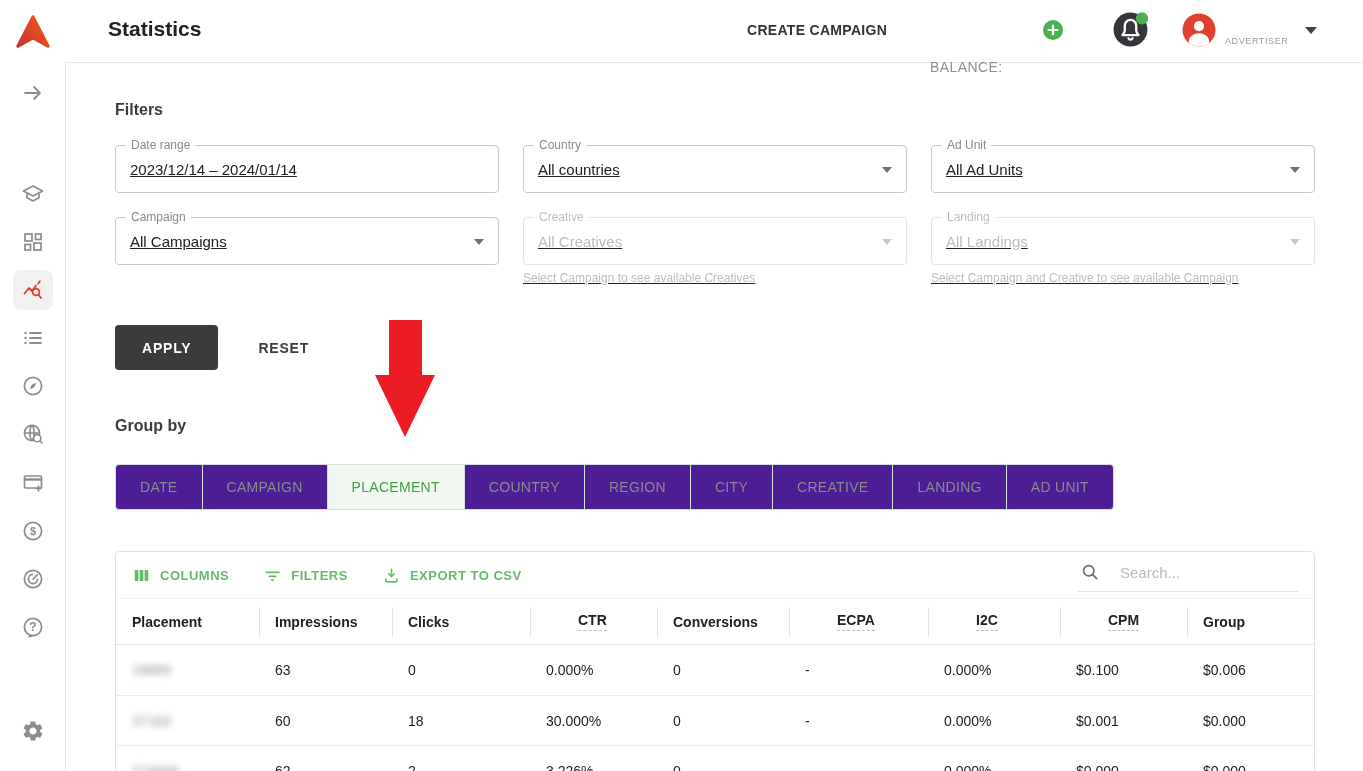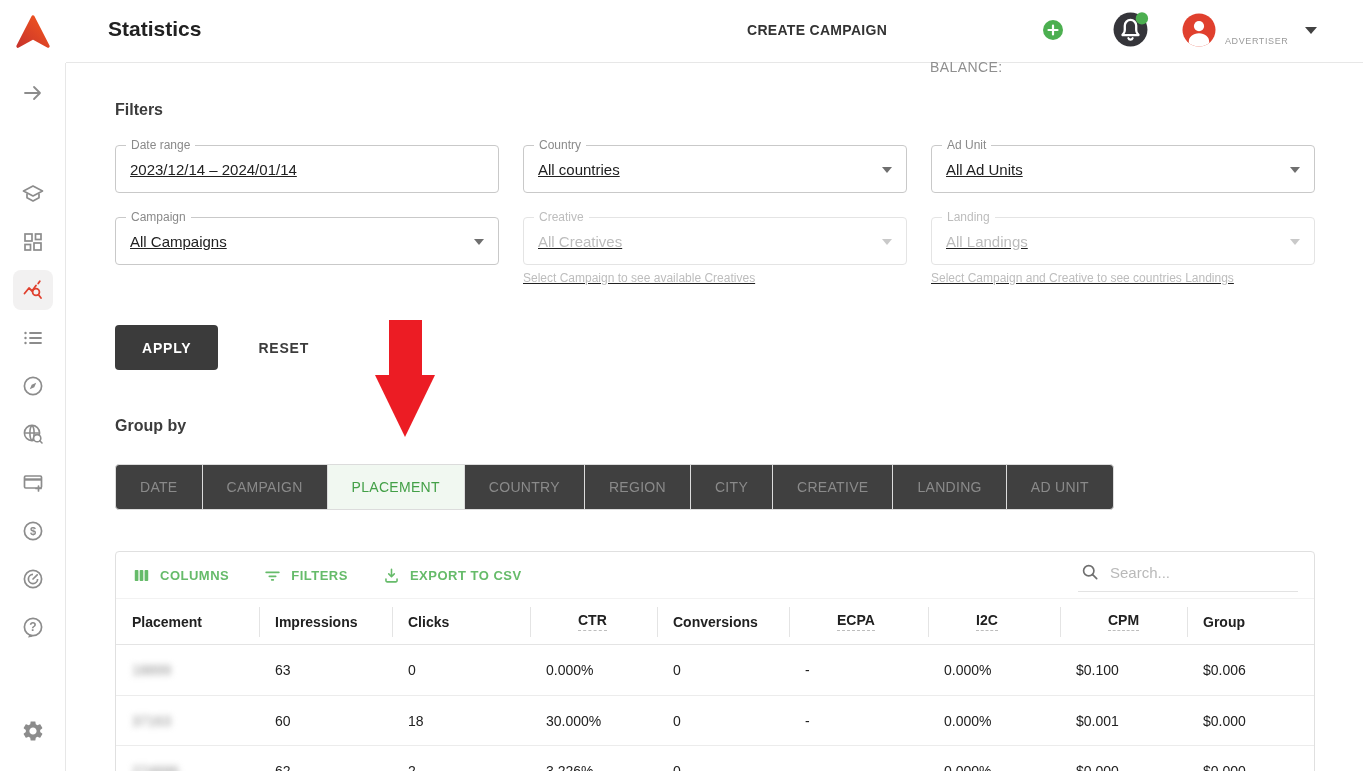--- a/index.html
+++ b/index.html
@@ -58,34 +58,34 @@
   .helper-text { margin-top:6px; font-size:12px; color:#bdbdbd; }
 
   .btn-row { margin-top:40px; display:flex; align-items:center; }
   .apply-btn { height:45px; padding:0 27px; background:#3b3b3b; color:#fff; border:none; border-radius:4px;
     font-size:14px; font-weight:bold; letter-spacing:.8px; cursor:pointer; font-family:"Liberation Sans",sans-serif; }
   .reset-btn { margin-left:40px; background:none; border:none; font-size:14px; font-weight:bold;
     letter-spacing:.8px; color:#3c3c3c; cursor:pointer; font-family:"Liberation Sans",sans-serif; }
 
   .groupby-title { margin-top:47px; }
   .tab-row { margin-top:29px; display:flex; }
-  .gtab { height:46px; padding:0 24px; background:#404040; border:1px solid #dcdcdc; margin-left:-1px;
+  .gtab { height:46px; padding:0 24px; background:#4c1d95; border:1px solid #dcdcdc; margin-left:-1px;
     font-size:14px; letter-spacing:.3px; color:#8a8a8a; display:flex; align-items:center; cursor:pointer;
     font-family:"Liberation Sans",sans-serif; white-space:nowrap; }
   .gtab:first-child { margin-left:0; border-radius:4px 0 0 4px; }
   .gtab:last-child { border-radius:0 4px 4px 0; }
   .gtab.active { color:#43a047; background:#f1f8f1; position:relative; z-index:1; }
 
   
   .card { margin-top:41px; width:1200px; height:430px; border:1px solid #e0e0e0; border-radius:4px; background:#fff; }
   .toolbar { height:46px; display:flex; align-items:center; padding:0 16px; }
   .tool-btn { display:flex; align-items:center; gap:9px; background:none; border:none; cursor:pointer;
     color:#66bb6a; font-size:13px; font-weight:bold; letter-spacing:.5px; margin-right:34px;
     font-family:"Liberation Sans",sans-serif; }
-  .search-box { margin-left:auto; width:220px; display:flex; align-items:center; gap:10px;
+  .search-box { margin-left:auto; width:220px; display:flex; align-items:center; gap:20px;
     border-bottom:1px solid #e3e3e3; padding:4px 2px 9px 2px; }
   .search-box input { border:none; outline:none; font-size:15px; color:#424242; width:170px;
     font-family:"Liberation Sans",sans-serif; }
   .search-box input::placeholder { color:#b9b9b9; }
 
   .thead, .trow { display:grid; grid-template-columns:143px 133px 138px 127px 132px 139px 132px 127px auto; }
   .thead { border-top:1px solid #f2f2f2; border-bottom:1px solid #e4e4e4; height:47px; }
   .th { display:flex; align-items:center; padding-left:16px; font-size:14px; font-weight:bold; color:#212121;
     position:relative; cursor:pointer; }
   .th + .th::before { content:""; position:absolute; left:0; top:8px; height:30px; width:1px; background:#e4e4e4; }
@@ -304,21 +304,21 @@
         <span class="dd-arrow"></span>
       </div>
       <div class="helper-text">Select Campaign to see available Creatives</div>
     </div>
     <div class="field-wrap">
       <div class="field disabled">
         <span class="field-label">Landing</span>
         <span class="field-value">All Landings</span>
         <span class="dd-arrow"></span>
       </div>
-      <div class="helper-text">Select Campaign and Creative to see countries Landings</div>
+      <div class="helper-text">Select Campaign and Creative to see available Campaign</div>
     </div>
   </div>
 
   <div class="btn-row">
     <button class="apply-btn">APPLY</button>
     <button class="reset-btn">RESET</button>
   </div>
 
   <div class="section-title groupby-title">Group by</div>
 

